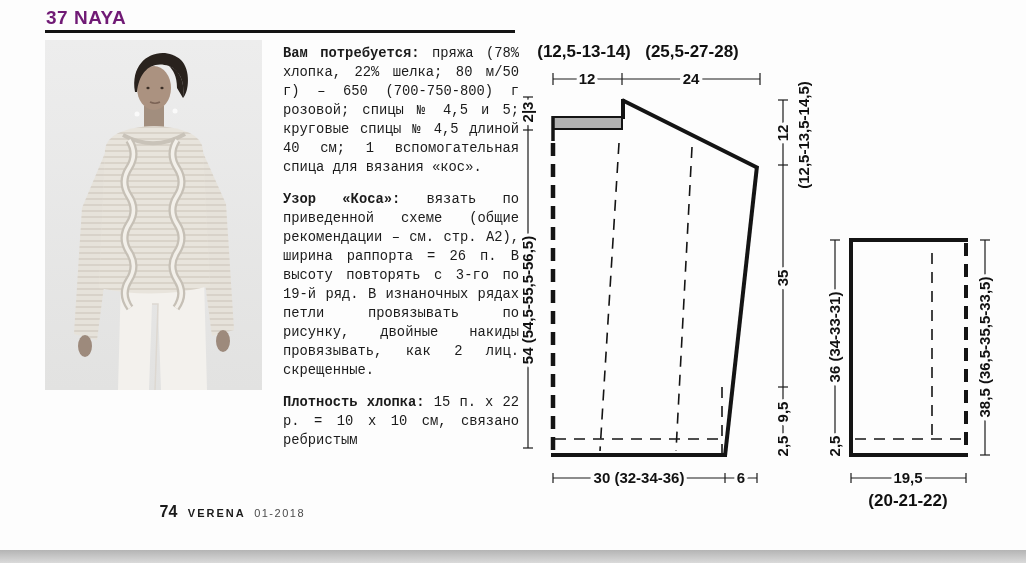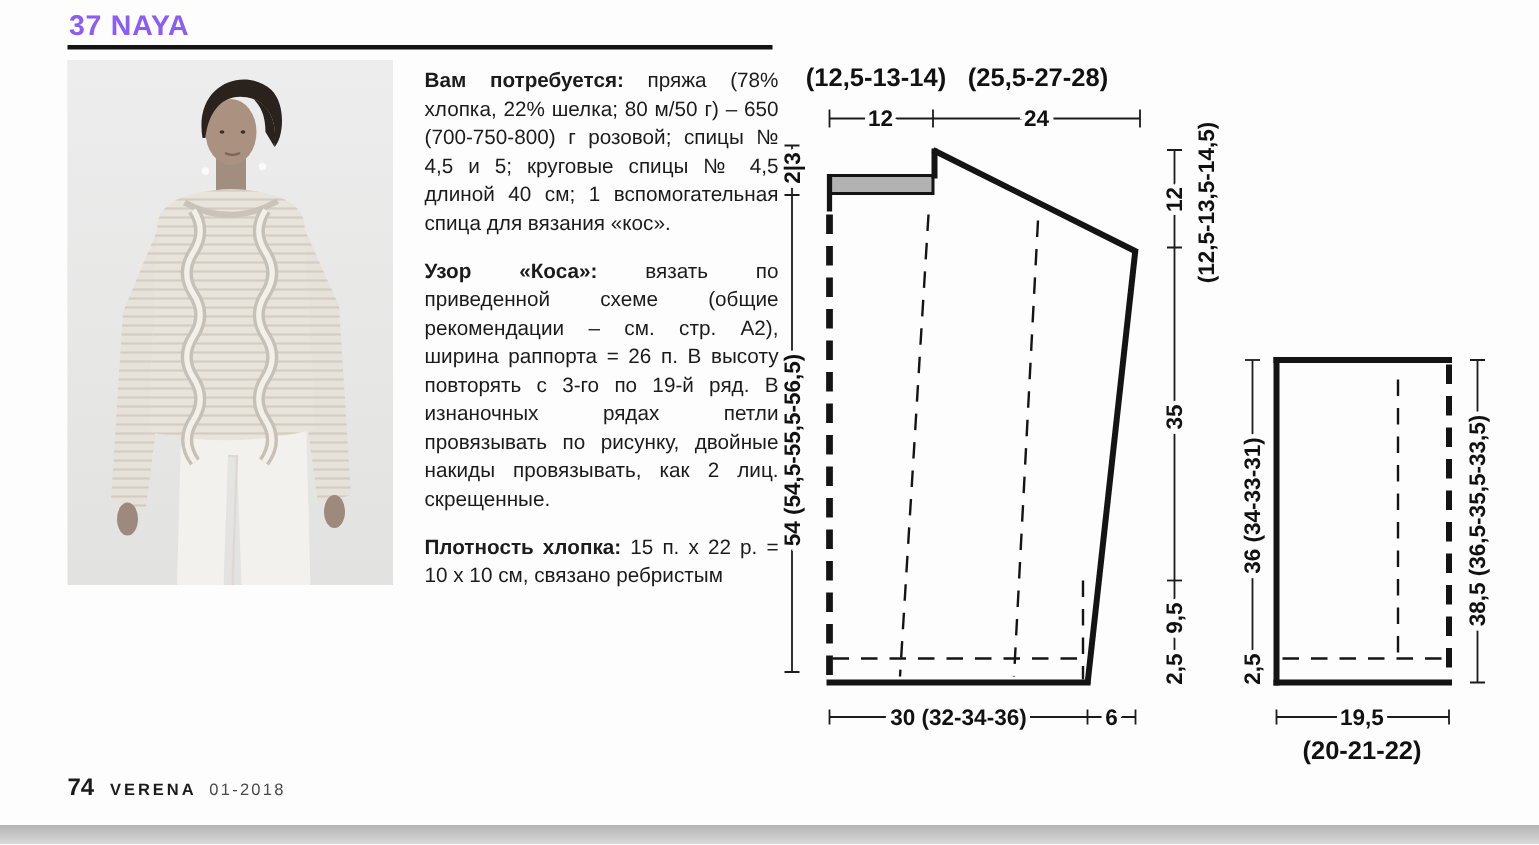--- a/index.html
+++ b/index.html
@@ -3,36 +3,36 @@
 <meta charset="utf-8">
 <style>
   * { margin:0; padding:0; box-sizing:border-box; }
   html,body { background:#fff; }
   .page {
     position:relative; width:1026px; height:563px; background:#fdfdfd;
     font-family:"Liberation Sans", sans-serif; color:#1b1b1b; overflow:hidden;
   }
   .page-title {
     position:absolute; left:46px; top:7px; font-size:19px; font-weight:bold;
-    letter-spacing:0.5px; color:#8b5cf6;
+    letter-spacing:0.5px; color:#701a75;
   }
   .title-rule { position:absolute; left:45px; top:30px; width:470px; height:3px; background:#141414; }
 
   .photo-wrap { position:absolute; left:45px; top:40px; width:217px; height:350px; background:#eaeaea; }
 
   .left-col { position:absolute; left:45px; top:398px; width:237px; font-size:13.8px; line-height:18.5px; text-align:justify; }
   .sizes-line { margin-bottom:2px; }
   .b { font-weight:bold; }
-  .footer { position:absolute; left:45px; top:517px; width:260px; }
+  .footer { position:absolute; left:45px; top:503px; width:260px;text-align:right; }
   .footer .pn { font-weight:bold; font-size:16px; }
   .footer .mag { font-weight:bold; font-size:11px; letter-spacing:2px; margin-left:6px; }
   .footer .iss { font-size:11px; color:#4a4a4a; letter-spacing:1.5px; margin-left:4px; }
 
   .mid-col { position:absolute; left:283px; top:44px; width:236px; font-size:13.8px; line-height:19px; text-align:justify; }
-  .mid-col p { margin-bottom:13px; }
+  .mid-col p { margin-bottom:13px;font-family:Liberation Mono, monospace; }
   .u { text-decoration:underline; }
 
   svg text { font-family:"Liberation Sans", sans-serif; }
   .dimtxt { font-size:15px; font-weight:bold; fill:#111; paint-order:stroke; stroke:#fdfdfd; stroke-width:6px; }
   .dimtxt-lg { font-size:17px; font-weight:bold; fill:#111; paint-order:stroke; stroke:#fdfdfd; stroke-width:6px; }
   .bottom-strip { position:absolute; left:0; top:550px; width:1026px; height:13px;
     background:linear-gradient(to bottom,#b4b4b4,#dadada); }
 </style>
 </head>
 <body>

